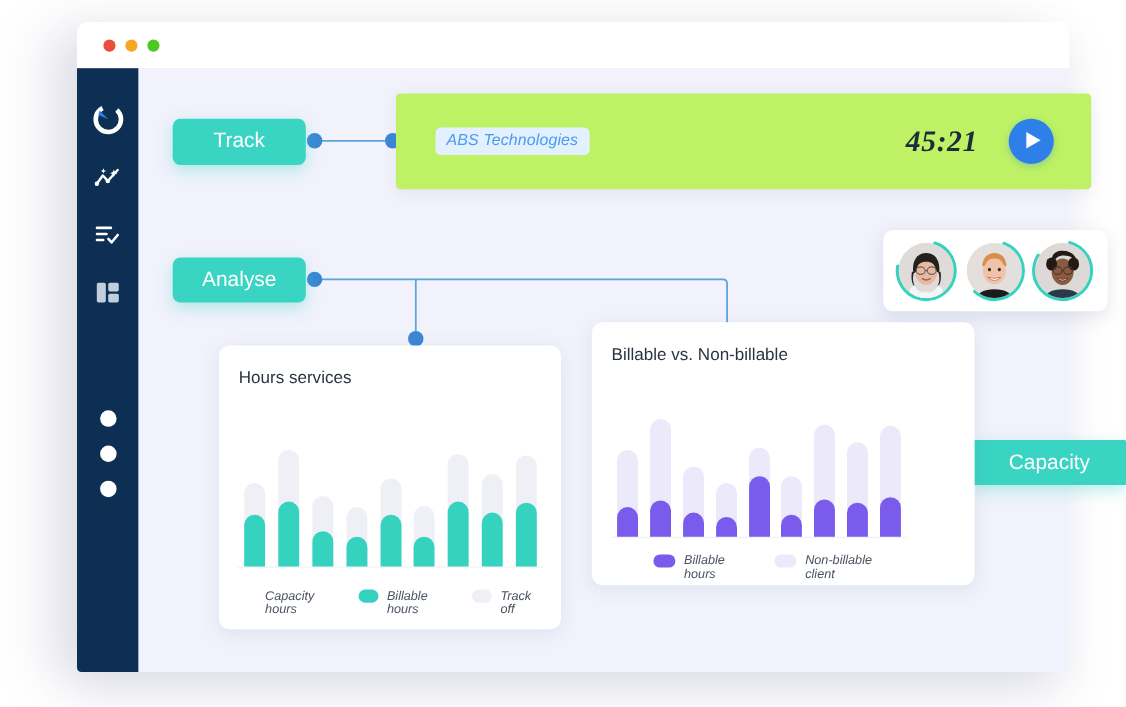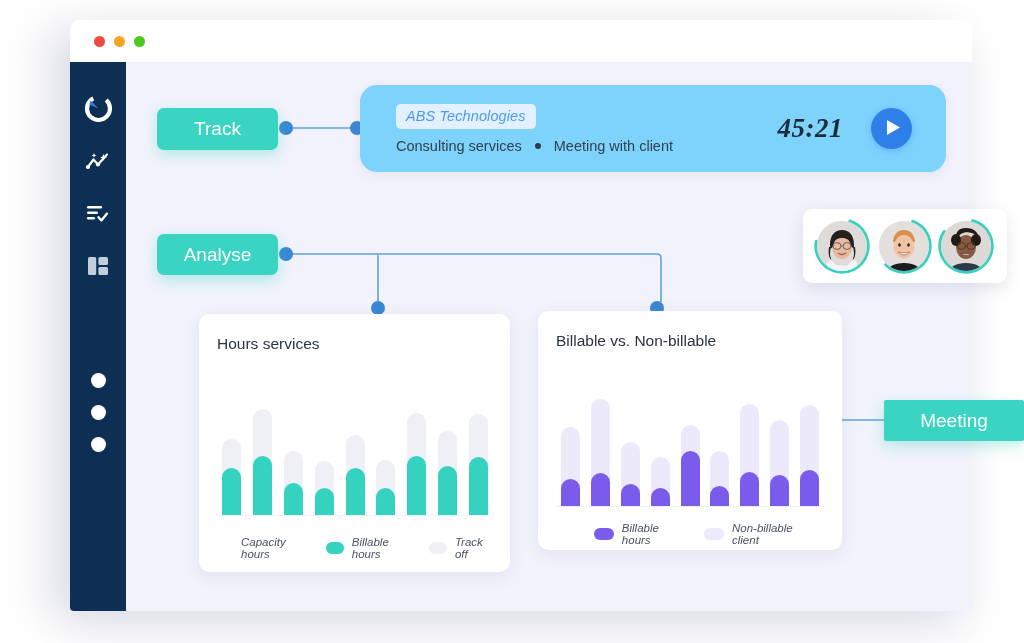--- a/index.html
+++ b/index.html
@@ -65,23 +65,23 @@
     position: absolute;
     left: 56px; top: 42px;
     width: 846px; height: 549px;
     background: #f1f2fb;
   }
 
   
   .timer-card {
     position: absolute;
     left: 304px; top: 43px;
-    width: 586px; height: 87px;
-    background: #7dd3fc;
-    border-radius: 17px;
+    width: 632px; height: 87px;
+    background: #bef264;
+    border-radius: 4px;
     box-shadow: 0 3px 12px rgba(110,120,160,.10);
     display: flex; align-items: center;
   }
   .timer-left { padding-left: 36px; flex: 1; }
   .client-chip {
     display: inline-block;
     background: #e3f0ff;
     color: #4a9bf0;
     font-style: italic;
     font-size: 14.5px;
@@ -176,21 +176,21 @@
   .avatar .photo svg { display:block; }
 
   
   .chart-card {
     position: absolute;
     background: #ffffff;
     border-radius: 10px;
     box-shadow: 0 4px 16px rgba(110,120,160,.13);
   }
   .card-hours    { left: 199px; top: 314px; width: 311px; height: 258px; }
-  .card-billable { left: 538px; top: 311px; width: 304px; height: 239px; }
+  .card-billable { left: 538px; top: 293px; width: 348px; height: 239px; }
 
   .card-title {
     position: absolute;
     left: 0; top: 0;
     padding: 21px 0 0 18px;
     font-size: 15.5px;
     color: #2a3442;
     white-space: nowrap;
   }
 
@@ -225,21 +225,21 @@
 
   .legend {
     position: absolute;
     display: flex; align-items: center;
     font-style: italic;
     font-size: 11.5px;
     color: #4a5362;
   }
   .legend-hours    { left: 22px; top: 222px; width: 270px; }
   .legend-billable { left: 36px; top: 211px; width: 240px; }
-  .legend-item { display: flex; align-items: center; gap: 8px; padding-left: 20px; }
+  .legend-item { display: flex; gap: 8px; padding-left: 20px; }
   .swatch { width: 22px; height: 12px; border-radius: 7px; }
 </style>
 </head>
 <body>
 
 <div class="app-window">
 
   <div class="titlebar">
     <span class="dot red"></span>
     <span class="dot yellow"></span>
@@ -309,39 +309,34 @@
   <circle cx="286" cy="254" r="7" fill="#3a87d4"></circle>
   <circle cx="378" cy="308" r="7" fill="#3a87d4"></circle>
   <circle cx="657" cy="308" r="7" fill="#3a87d4"></circle>
 
   <line x1="834" y1="420" x2="888" y2="420" stroke="#5ba4dd" stroke-width="1.6"></line>
 </svg>
 
 <div class="timer-card" style="left:360px; top:85px;">
   <div class="timer-left">
     <span class="client-chip">ABS Technologies</span>
-    <div class="task-row">
-      <span>Consulting services</span>
-      <span class="task-sep"></span>
-      <span>Meeting with client</span>
-    </div>
   </div>
   <div class="timer-value">45:21</div>
   <button class="play-btn">
     <span>
       <svg width="15" height="17" viewBox="0 0 15 17">
         <path d="M1 1 L14 8.5 L1 16 Z" fill="#ffffff"></path>
       </svg>
     </span>
   </button>
 </div>
 
 <div class="badge badge-track">Track</div>
 <div class="badge badge-analyse">Analyse</div>
-<div class="badge badge-improve">Meeting</div>
+<div class="badge badge-improve">Capacity</div>
 
 <div class="avatar-card">
 
   <div class="avatar">
     <svg class="ring" width="58" height="58" viewBox="0 0 58 58">
       <circle cx="29" cy="29" r="26" fill="none" stroke="#35d2c0" stroke-width="3.4" stroke-dasharray="118 46" stroke-linecap="round" transform="rotate(-72 29 29)"></circle>
     </svg>
     <div class="photo">
       <svg width="50" height="50" viewBox="0 0 50 50">
         <rect width="50" height="50" fill="#dedbd8"></rect>

